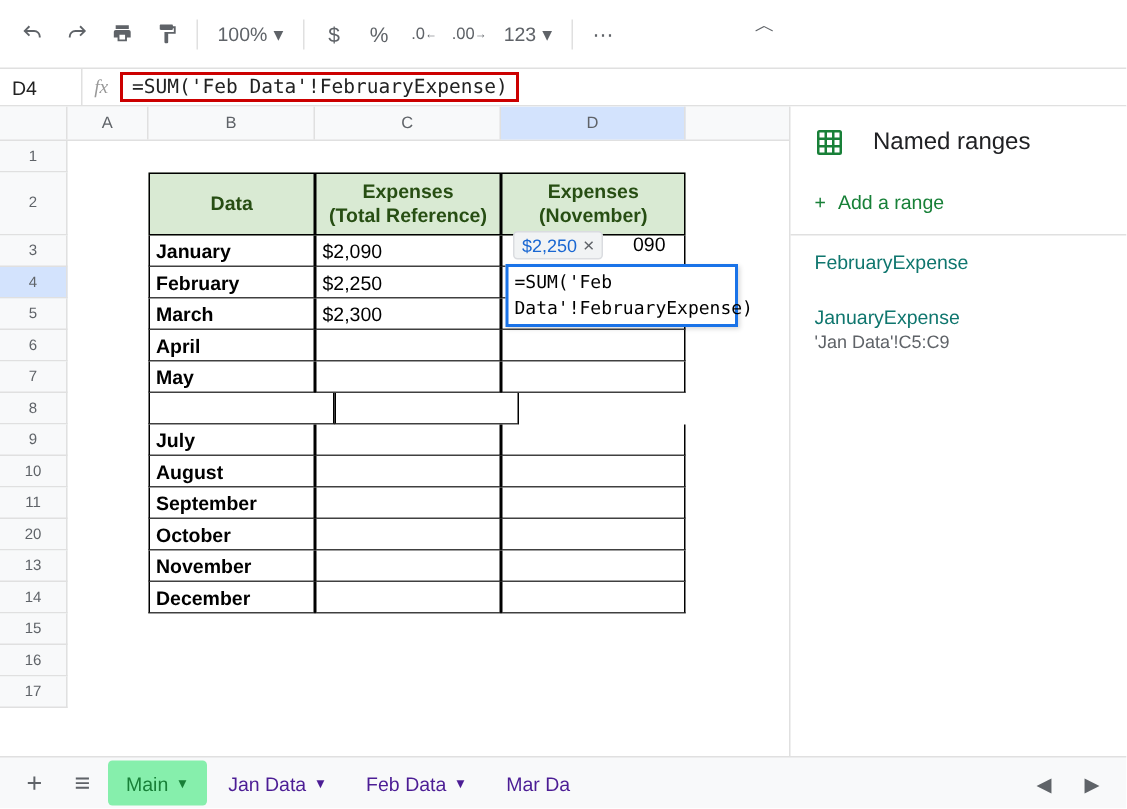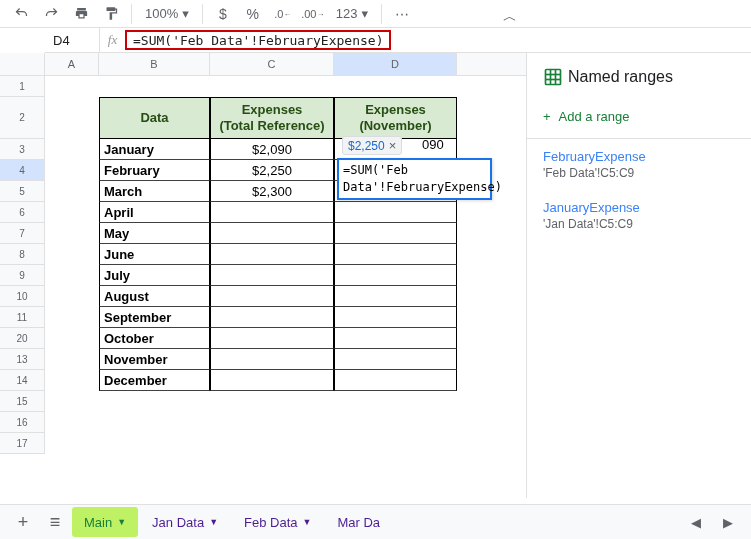--- a/index.html
+++ b/index.html
@@ -1,23 +1,23 @@
 <!DOCTYPE html>
 <html><head>
 <meta charset="utf-8">
 <style>
 * { box-sizing: border-box; margin: 0; padding: 0; font-family: Arial, sans-serif; }
 body { width: 751px; height: 539px; background: #fff; overflow: hidden; position: relative; }
 
-.toolbar { height: 28px; display: flex; align-items: center; padding: 0 8px; gap: 4px; border-bottom: 1px solid #e0e0e0; }
+.toolbar { height: 46px; display: flex; align-items: center; padding: 0 8px; gap: 4px; border-bottom: 1px solid #e0e0e0; }
 .tbtn { width: 26px; height: 26px; display: flex; align-items: center; justify-content: center; color: #5f6368; cursor: pointer; border-radius: 3px; font-size: 14px; }
 .tsep { width: 1px; height: 20px; background: #e0e0e0; margin: 0 3px; }
 .zoom { font-size: 13px; color: #5f6368; padding: 0 6px; display: flex; align-items: center; gap: 4px; }
 
-.formula-row { height: 25px; display: flex; align-items: center; border-bottom: 1px solid #e0e0e0; margin-left: 45px; }
+.formula-row { height: 25px; display: flex; align-items: center; border-bottom: 1px solid #e0e0e0; }
 .cellref { width: 55px; font-size: 13px; color: #222; padding-left: 8px; border-right: 1px solid #e0e0e0; height: 100%; display: flex; align-items: center; }
 .fx { width: 25px; text-align: center; color: #999; font-style: italic; font-size: 13px; font-family: 'Times New Roman', serif; }
 .formula-box { border: 2px solid #cc0000; padding: 1px 6px; font-size: 13px; font-family: 'Consolas', monospace; color: #222; height: 20px; display: flex; align-items: center; }
 
 .main { display: flex; height: calc(100% - 59px - 35px); position: relative; }
 .sheet-area { flex: 1; overflow: hidden; position: relative; }
 
 .col-headers { display: flex; height: 23px; background: #f8f9fa; border-bottom: 1px solid #e0e0e0; }
 .corner { width: 45px; border-right: 1px solid #e0e0e0; }
 .ch { border-right: 1px solid #e0e0e0; text-align: center; font-size: 11px; color: #5f6368; line-height: 23px; }
@@ -34,44 +34,44 @@
 .cell { border-right: 1px solid transparent; border-bottom: 1px solid transparent; font-size: 13px; padding: 0 4px; line-height: 21px; overflow: hidden; white-space: nowrap; }
 .c-a { width: 54px; }
 .c-b { width: 111px; }
 .c-c { width: 124px; }
 .c-d { width: 123px; }
 
 .tbl-header { background: #d9ead3; border: 1px solid #000; font-weight: bold; color: #274e13; text-align: center; display: flex; align-items: center; justify-content: center; }
 .tbl-header.two { height: 42px; line-height: 1.2; flex-direction: column; }
 .tbl-cell { border-right: 1px solid #000; border-bottom: 1px solid #404040; border-left: 1px solid #000; }
 .bold { font-weight: bold; }
-.right { text-align: center; }
+.right { text-align: left; }
 
 .hint { position: absolute; top: 83px; left: 342px; background: #f1f3f4; border: 1px solid #dadce0; border-radius: 3px; padding: 1px 5px; font-size: 12px; display: flex; gap: 4px; align-items: center; z-index: 10; }
 .hint-val { color: #5f6368; }
 .hint-x { color: #5f6368; cursor: pointer; font-size: 13px; }
 
 .editcell { position: absolute; top: 105px; left: 337px; width: 155px; border: 2px solid #1a73e8; background: #fff; font-family: 'Consolas', monospace; font-size: 12px; padding: 2px 4px; z-index: 9; box-shadow: 1px 1px 3px rgba(0,0,0,0.15); line-height: 1.4; }
 .d3val { position: absolute; top: 84px; left: 402px; font-size: 13px; z-index: 8; padding-left: 20px; }
 
 .panel { width: 225px; border-left: 1px solid #e0e0e0; padding: 0; background: #fff; }
-.panel-head { display: flex; align-items: center; padding: 14px 16px 12px; gap: 5px; }
+.panel-head { display: flex; align-items: center; padding: 14px 16px 12px; gap: 19px; }
 .panel-icon { width: 20px; height: 20px; }
 .panel-title { font-size: 16px; color: #202124; }
 .addrange { color: #188038; font-size: 13px; padding: 10px 16px 14px; display: flex; align-items: center; gap: 8px; border-bottom: 1px solid #e0e0e0; cursor: pointer; }
 .range-item { padding: 10px 16px; cursor: pointer; }
-.range-name { font-size: 13px; color: #3b82f6; margin-bottom: 2px; }
+.range-name { font-size: 13px; color: #0f766e; margin-bottom: 2px; }
 .range-ref { font-size: 12px; color: #5f6368; }
 
 .chev { position: absolute; right: 234px; top: 8px; color: #5f6368; cursor: pointer; font-size: 14px; }
 
 .tabs { position: absolute; bottom: 0; left: 0; right: 0; height: 35px; display: flex; align-items: center; border-top: 1px solid #e0e0e0; background: #f8f9fa; padding: 0 8px; gap: 2px; }
 .tabbtn { width: 30px; height: 30px; display: flex; align-items: center; justify-content: center; color: #5f6368; cursor: pointer; font-size: 18px; }
 .tab { padding: 0 12px; height: 30px; display: flex; align-items: center; font-size: 13px; color: #4c1d95; cursor: pointer; gap: 5px; }
-.tab.active { color: #188038; font-weight: 500; background: #bef264; border-radius: 3px; }
+.tab.active { color: #188038; font-weight: 500; background: #86efac; border-radius: 3px; }
 .tab-dd { font-size: 9px; }
 .tabnav { margin-left: auto; display: flex; gap: 2px; }
 </style>
 </head>
 <body>
 
 <div class="toolbar">
   <div class="tbtn">
       <svg width="15" height="15" viewBox="0 0 24 24" fill="none" stroke="#5f6368" stroke-width="2">
         <path d="M9 14l-5-5 5-5"></path>
@@ -182,21 +182,20 @@
       <div class="row">
           <div class="rh">7</div>
           <div class="cell c-a"></div>
           <div class="cell c-b tbl-cell bold">May</div>
           <div class="cell c-c tbl-cell"></div>
           <div class="cell c-d tbl-cell"></div>
         </div>
       <div class="row">
           <div class="rh">8</div>
           <div class="cell c-a"></div>
-          <div class="cell c-b tbl-cell bold">June</div>
           <div class="cell c-c tbl-cell"></div>
           <div class="cell c-d tbl-cell"></div>
         </div>
       <div class="row">
           <div class="rh">9</div>
           <div class="cell c-a"></div>
           <div class="cell c-b tbl-cell bold">July</div>
           <div class="cell c-c tbl-cell"></div>
           <div class="cell c-d tbl-cell"></div>
         </div>
@@ -277,21 +276,20 @@
           <line x1="15" y1="3" x2="15" y2="21" stroke="#188038" stroke-width="2"></line>
         </svg>
       <div class="panel-title">Named ranges</div>
     </div>
     <div class="addrange">
       <span>+</span>
       <span>Add a range</span>
     </div>
     <div class="range-item">
       <div class="range-name">FebruaryExpense</div>
-      <div class="range-ref">'Feb Data'!C5:C9</div>
     </div>
     <div class="range-item">
       <div class="range-name">JanuaryExpense</div>
       <div class="range-ref">'Jan Data'!C5:C9</div>
     </div>
   </div>
 </div>
 
 <div class="tabs">
   <div class="tabbtn">+</div>

